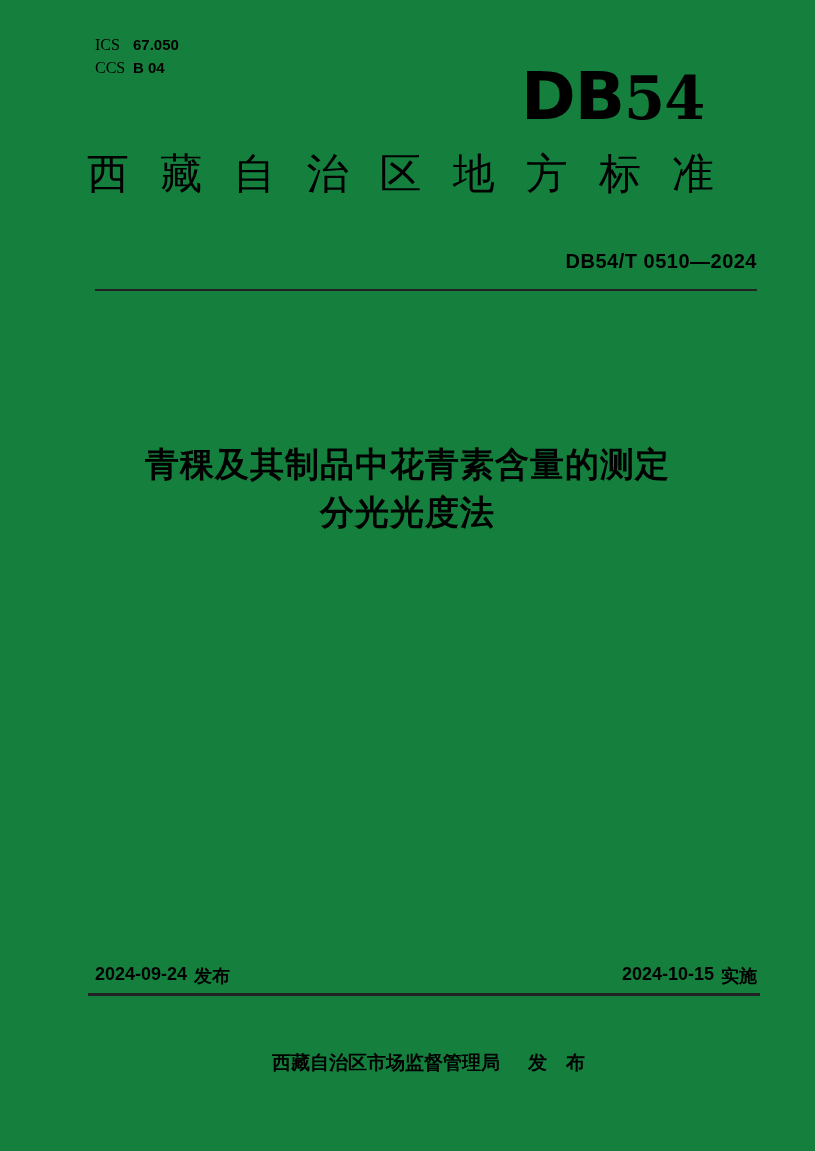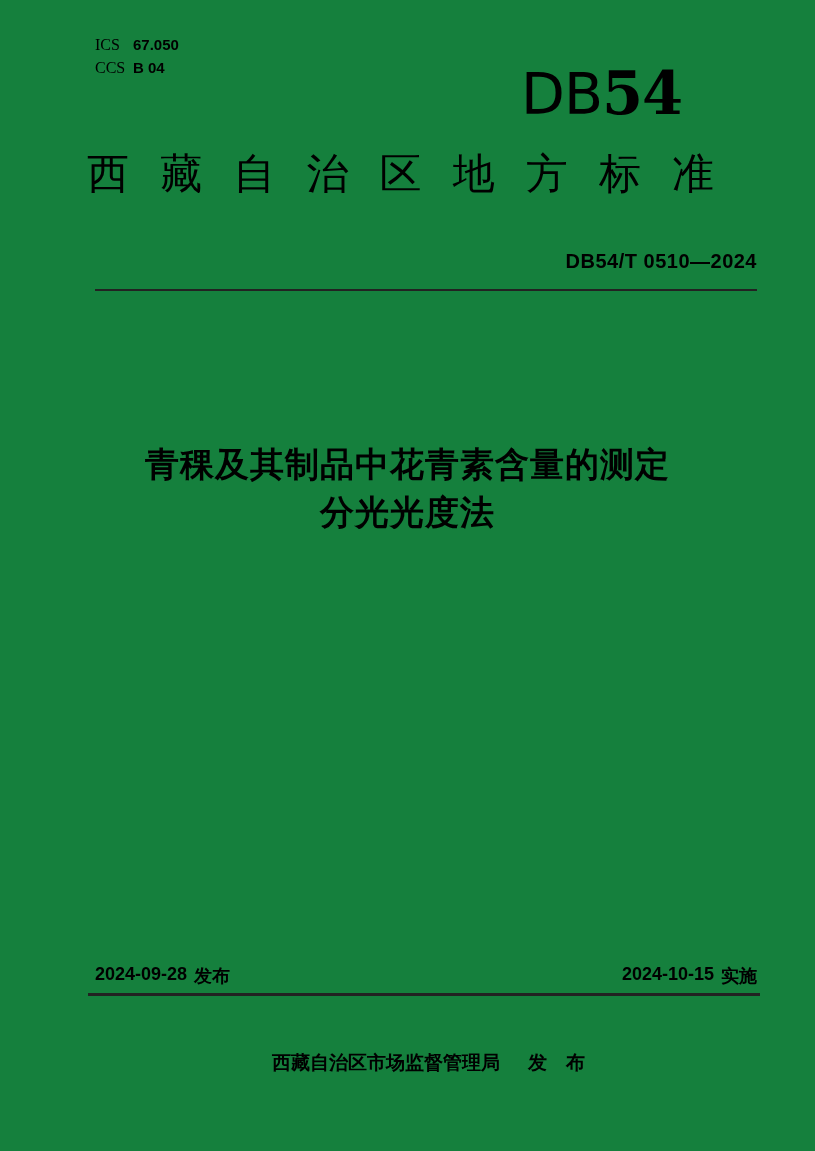--- a/index.html
+++ b/index.html
@@ -11,21 +11,21 @@
     font-family:"Liberation Sans", sans-serif;
     overflow:hidden;
   }
   
   .ics-block { position:absolute; left:95px; top:33px; }
   .ics-line { font-size:15px; line-height:23px; white-space:nowrap; }
   .ics-label { font-family:"Liberation Serif", serif; font-weight:400; font-size:16px; display:inline-block; width:38px; }
   .ics-value { font-family:"Liberation Sans", sans-serif; font-weight:700; font-size:15px; }
   
   .logo { position:absolute; left:521px; top:64px; line-height:1; white-space:nowrap; }
-  .logo-db { font-family:"DejaVu Sans", sans-serif; font-weight:400; font-size:57px; letter-spacing:-1px; }
+  .logo-db { font-family:"DejaVu Sans", sans-serif; font-weight:700; font-size:66px; letter-spacing:-1px; }
   .logo-num { font-family:"DejaVu Serif", serif; font-weight:700; font-size:59px; letter-spacing:-1px; }
   
   .standard-type {
     position:absolute; left:87px; top:150px; width:627px; height:48px;
     display:flex; justify-content:space-between; align-items:center;
     font-size:42px; font-weight:400; line-height:1;
   }
   
   .standard-number {
     position:absolute; right:58px; top:250px;
@@ -85,21 +85,21 @@
 
   <div class="rule rule-top"></div>
 
   <div class="doc-title">
     <div class="title-line">青稞及其制品中花青素含量的测定</div>
     <div class="title-line">分光光度法</div>
   </div>
 
   <div class="dates">
     <div class="date-pair">
-      <span>2024-09-28</span>
+      <span>2024-09-24</span>
         <span>发布</span>
     </div>
     <div class="date-pair">
       <span>2024-10-15</span>
         <span>实施</span>
     </div>
   </div>
 
   <div class="rule rule-bottom"></div>
 

